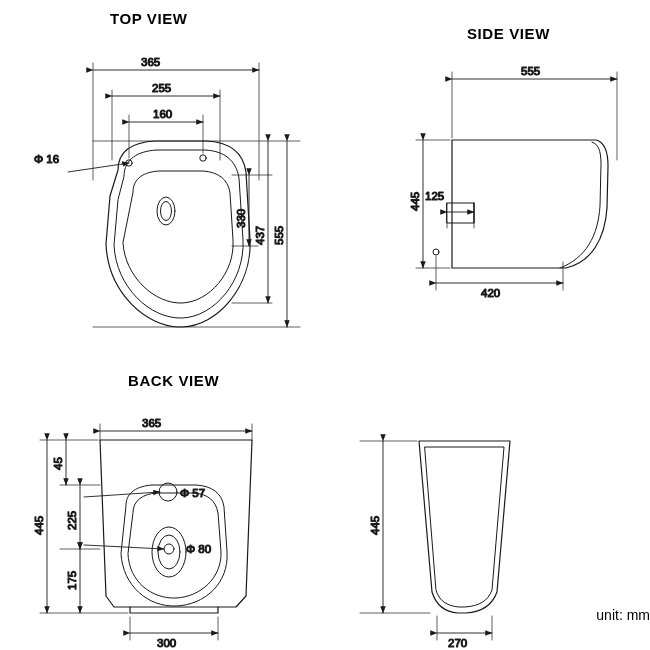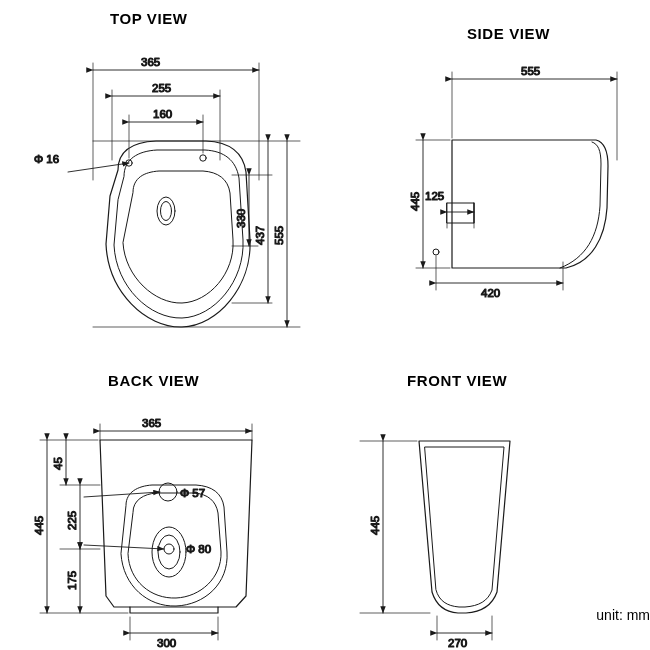--- a/index.html
+++ b/index.html
@@ -23,21 +23,21 @@
   .view-title {
     position: absolute;
     font-size: 15px;
     font-weight: bold;
     letter-spacing: 0.6px;
     white-space: nowrap;
     color: #000;
   }
   #title-top    { left: 110px; top: 10px; }
   #title-side   { left: 467px; top: 25px; }
-  #title-back   { left: 108px; top: 372px; }
+  #title-back   { left: 128px; top: 372px; }
   #title-front  { left: 407px; top: 372px; }
   .unit-note {
     position: absolute;
     right: 12px;
     bottom: 27px;
     font-size: 14px;
     white-space: nowrap;
   }
   svg { position: absolute; left: 0; top: 0; }
   text {
@@ -47,21 +47,20 @@
   }
 </style>
 </head>
 <body>
 
 <div id="sheet">
 
   <div class="view-title" id="title-top">TOP VIEW</div>
   <div class="view-title" id="title-side">SIDE VIEW</div>
   <div class="view-title" id="title-back">BACK VIEW</div>
-  <div class="view-title" id="title-front">FRONT  VIEW</div>
 
   <div class="unit-note">unit: mm</div>
 
   <svg width="650" height="650" viewBox="0 0 650 650">
     <g fill="none" stroke="#1a1a1a" stroke-width="1.1" stroke-linejoin="round" stroke-linecap="round">
 
       <g>
 
         <path d="M118,170
                  C118,150 134,142 156,141

